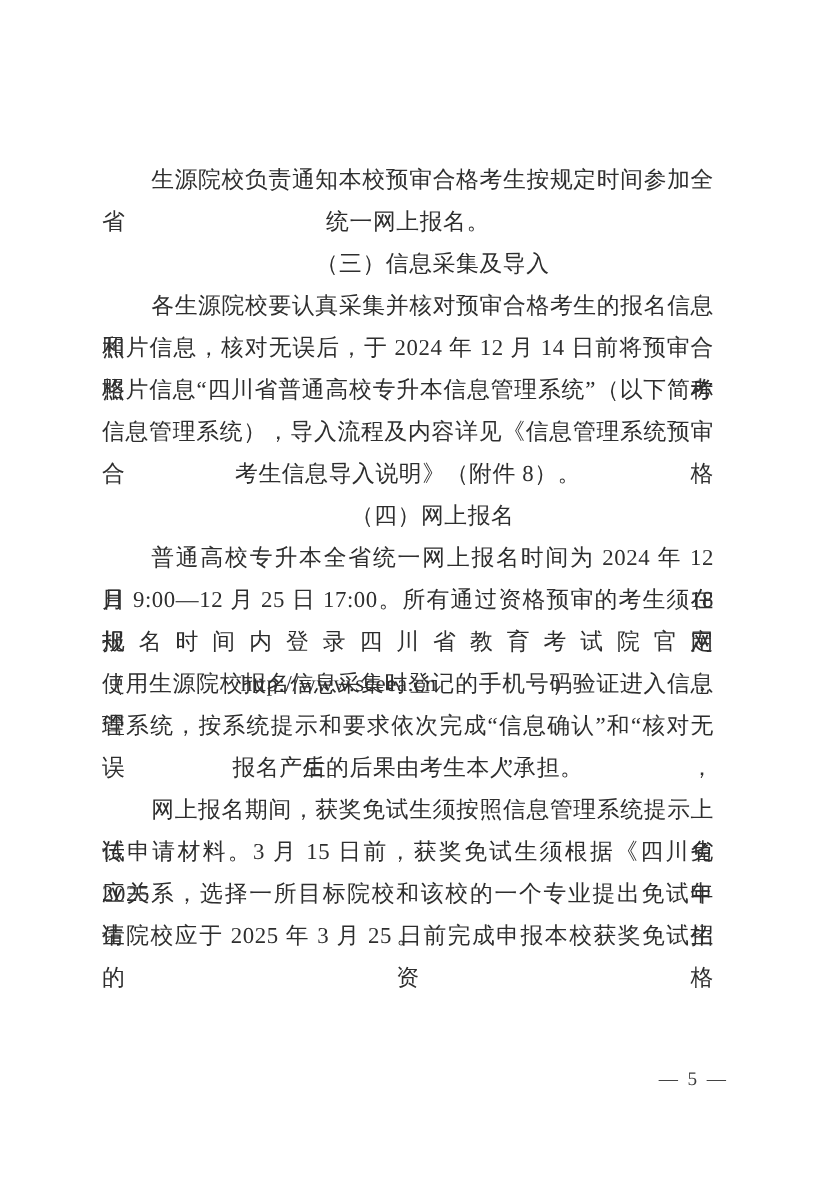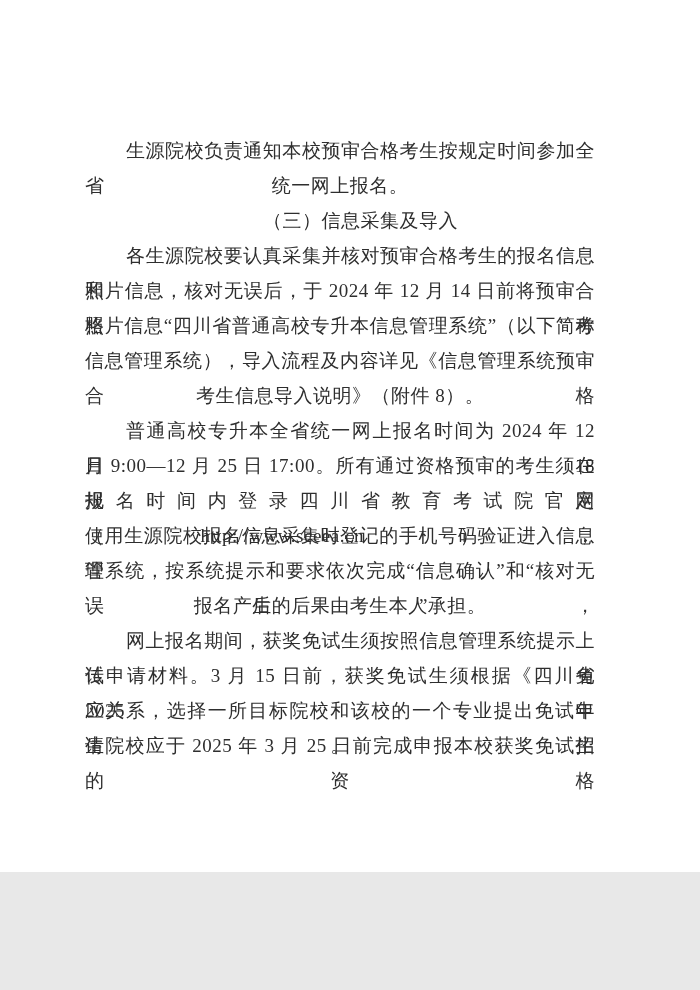--- a/index.html
+++ b/index.html
@@ -6,21 +6,21 @@
   html, body { margin: 0; padding: 0; }
   body {
     width: 700px;
     height: 990px;
     background: #e8e8e8;
     font-family: "Liberation Serif", "DejaVu Serif", serif;
   }
   .page {
     position: relative;
     width: 700px;
-    height: 872px;
+    height: 990px;
     background: #ffffff;
     overflow: hidden;
     color: #2e2e2e;
   }
   .doc-body {
     position: absolute;
     left: 85px;
     top: 133px;
     width: 510px;
   }
@@ -59,20 +59,21 @@
 <div class="page">
   <div class="doc-body">
       <div class="line indent justify">生源院校负责通知本校预审合格考生按规定时间参加全省</div>
       <div class="line">统一网上报名。</div>
       <div class="line indent">（三）信息采集及导入</div>
       <div class="line indent justify">各生源院校要认真采集并核对预审合格考生的报名信息和</div>
       <div class="line justify">照片信息，核对无误后，于 2024 年 12 月 14 日前将预审合格考</div>
       <div class="line justify">照片信息“四川省普通高校专升本信息管理系统”（以下简称</div>
       <div class="line justify">信息管理系统），导入流程及内容详见《信息管理系统预审合格</div>
       <div class="line">考生信息导入说明》（附件 8）。</div>
+      <div class="line indent">（四）网上报名</div>
       <div class="line indent justify">普通高校专升本全省统一网上报名时间为 2024 年 12 月 18</div>
       <div class="line justify">日 9:00—12 月 25 日 17:00。所有通过资格预审的考生须在规定</div>
       <div class="line justify">报名时间内登录四川省教育考试院官网（http://www.sceea.cn），</div>
       <div class="line justify">使用生源院校报名信息采集时登记的手机号码验证进入信息管</div>
       <div class="line justify">理系统，按系统提示和要求依次完成“信息确认”和“核对无误后”，</div>
       <div class="line">报名产生的后果由考生本人承担。</div>
       <div class="line indent justify">网上报名期间，获奖免试生须按照信息管理系统提示上传免</div>
       <div class="line justify">试申请材料。3 月 15 日前，获奖免试生须根据《四川省 2025 年</div>
       <div class="line justify">应关系，选择一所目标院校和该校的一个专业提出免试申请。招</div>
       <div class="line justify">生院校应于 2025 年 3 月 25 日前完成申报本校获奖免试生的资格</div>

